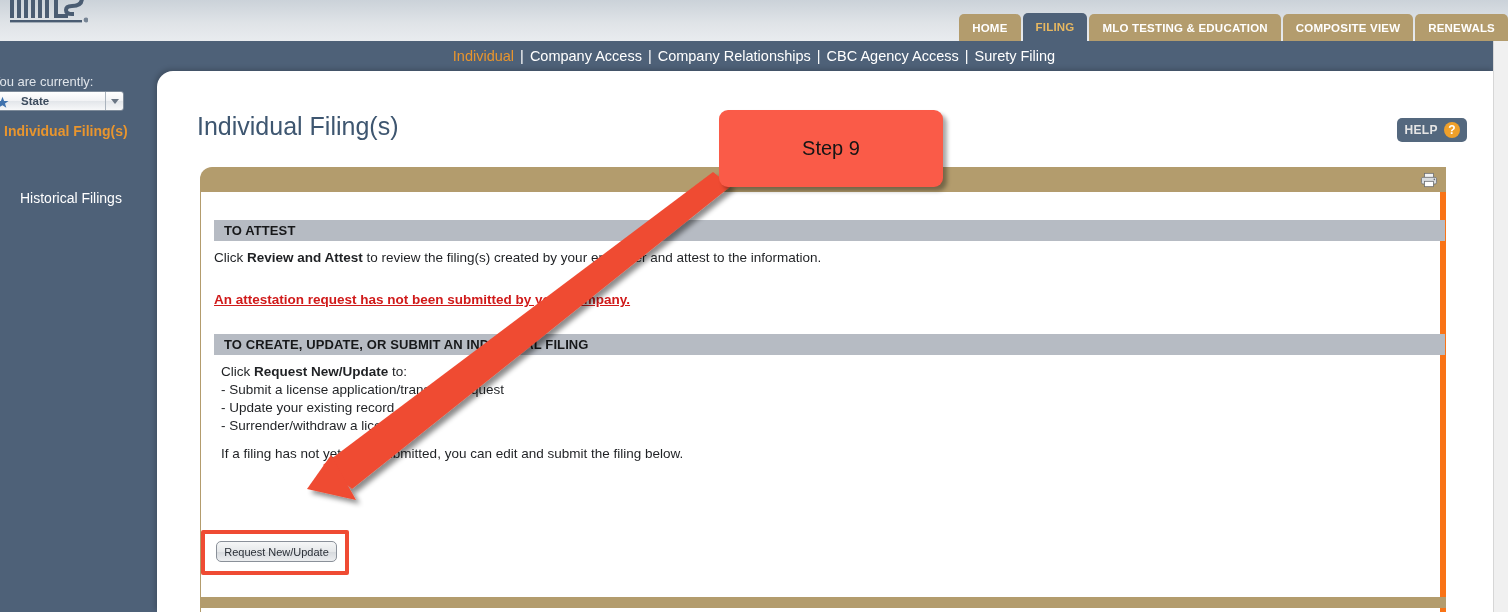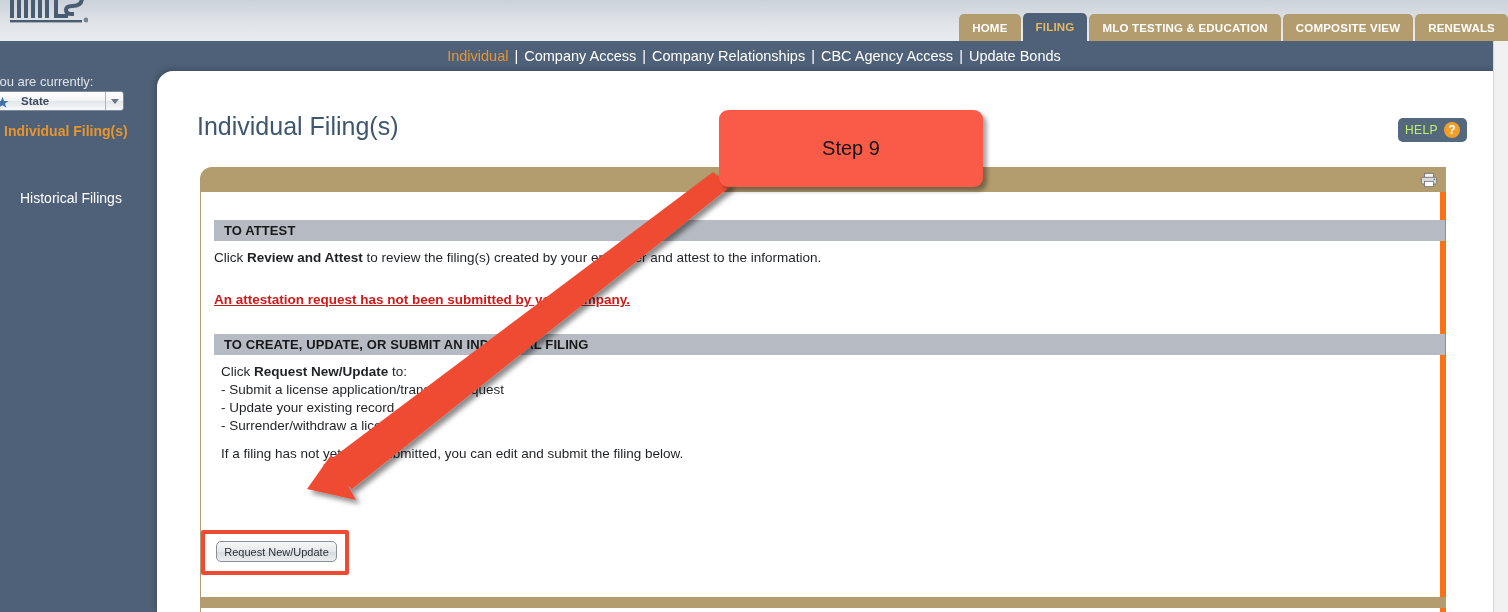--- a/index.html
+++ b/index.html
@@ -141,21 +141,21 @@
   .help-btn {
     position: absolute; right: 27px; top: 47px;
     height: 24px;
     background: #54687e;
     border-radius: 5px;
     display: flex; align-items: center;
     padding: 0 7px;
     cursor: pointer;
   }
   .help-btn .txt {
-    color: #bef264; font-size: 12px; font-weight: normal; letter-spacing: 0.4px;
+    color: #e5e5e5; font-size: 12px; font-weight: bold; letter-spacing: 0.4px;
   }
   .help-btn .q {
     margin-left: 6px;
     width: 16px; height: 16px;
     border-radius: 50%;
     background: #f0a02a;
     color: #ffffff;
     font-size: 12px; font-weight: bold;
     display: flex; align-items: center; justify-content: center;
     line-height: 1;
@@ -228,21 +228,21 @@
     position: absolute; left: 0px; top: 338px;
     width: 148px; height: 45px;
     border: 4px solid #ef4b33;
     border-radius: 2px;
     pointer-events: none;
   }
 
   
   .callout {
     position: absolute; left: 719px; top: 110px;
-    width: 264px; height: 77px;
+    width: 224px; height: 77px;
     background: #fa5b48;
     border-radius: 9px;
     box-shadow: 4px 4px 4px rgba(0,0,0,0.35);
     display: flex; align-items: center; justify-content: center;
     z-index: 20;
   }
   .callout .lbl {
     font-size: 20px; color: #151515;
     white-space: nowrap;
   }
@@ -310,21 +310,21 @@
 
   <div class="subnav">
     <a class="active">Individual</a>
     <span class="sep">|</span>
     <a>Company Access</a>
     <span class="sep">|</span>
     <a>Company Relationships</a>
     <span class="sep">|</span>
     <a>CBC Agency Access</a>
     <span class="sep">|</span>
-    <a>Update Bonds</a>
+    <a>Surety Filing</a>
   </div>
 
   <div class="sidebar">
     <div class="sb-currently">You are currently:</div>
 
     <div class="sb-select">
       <span class="sb-star">
         <svg viewBox="0 0 16 16" width="13" height="13" aria-hidden="true">
           <path fill="#3f72ad" d="M8 1 L10 6 L15.4 6 L11.1 9.2 L12.7 14.4 L8 11.3 L3.3 14.4 L4.9 9.2 L0.6 6 L6 6 Z"></path>
         </svg>

